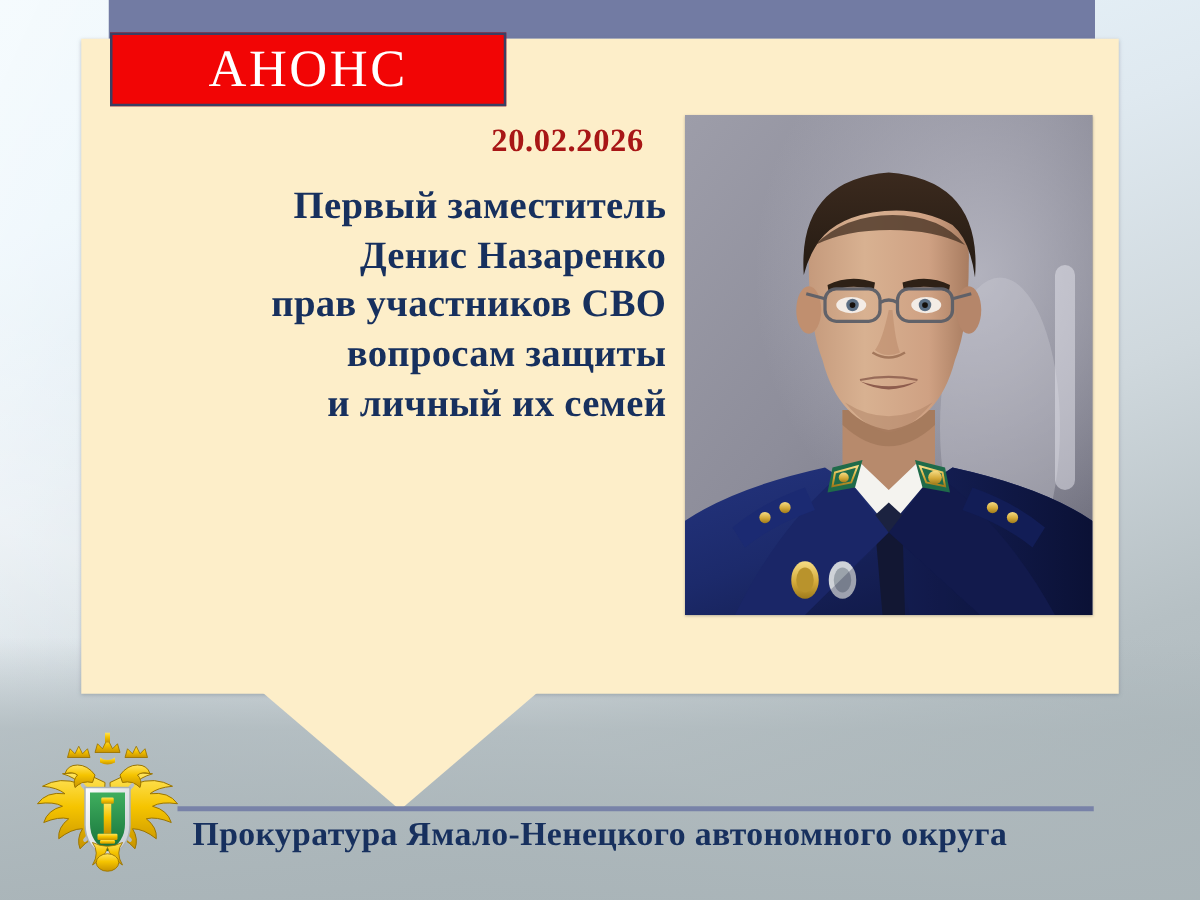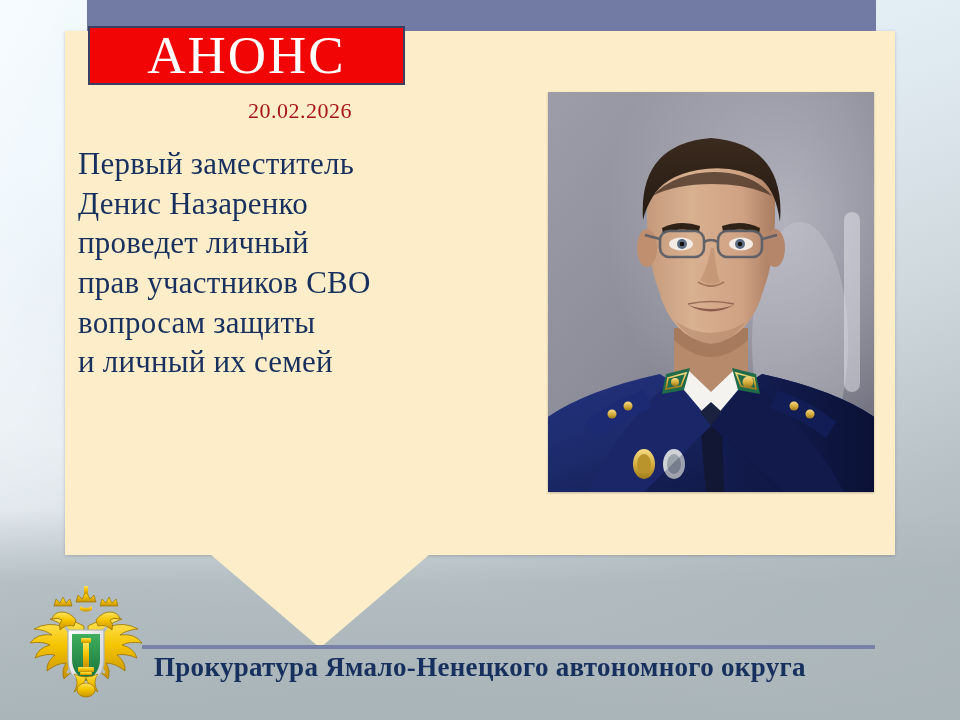--- a/index.html
+++ b/index.html
@@ -78,50 +78,50 @@
     height: 59px;
     background: #f20505;
     border: 2px solid #3b3f63;
     box-sizing: border-box;
     display: flex;
     align-items: center;
     justify-content: center;
   }
   .anons-text {
     color: #ffffff;
-    font-size: 53px;
+    font-size: 42px;
     line-height: 1;
     letter-spacing: 2px;
     font-family: "Liberation Serif", "DejaVu Serif", serif;
     font-weight: 400;
   }
 
   
   .date-line {
     position: absolute;
     left: 85px;
     top: 98px;
     width: 430px;
-    text-align: center;
+    text-align: right;
     color: #a81616;
-    font-size: 22px;
-    font-weight: normal;
+    font-size: 26px;
+    font-weight: bold;
     letter-spacing: 0.5px;
   }
 
   
   .body-text {
     position: absolute;
     left: 78px;
     top: 144px;
     width: 455px;
-    text-align: left;
+    text-align: right;
     color: #17305e;
     font-size: 31px;
-    font-weight: normal;
+    font-weight: bold;
     line-height: 1.28;
     letter-spacing: 0.2px;
   }
   .body-text .ln { display: block; white-space: nowrap; }
 
   
   .photo {
     position: absolute;
     left: 548px;
     top: 92px;
@@ -176,21 +176,20 @@
 
   <div class="anons-banner">
     <span class="anons-text">АНОНС</span>
   </div>
 
   <div class="date-line">20.02.2026</div>
 
   <div class="body-text">
     <span class="ln">Первый заместитель</span>
     <span class="ln">Денис Назаренко</span>
-    <span class="ln">проведет личный</span>
     <span class="ln">прав участников СВО</span>
     <span class="ln">вопросам защиты</span>
     <span class="ln">и личный их семей</span>
   </div>
 
   <div class="photo">
     <svg width="326" height="400" viewBox="0 0 326 400" xmlns="http://www.w3.org/2000/svg">
       <defs>
         <linearGradient id="studioBg" x1="0" y1="0" x2="1" y2="1">
           <stop offset="0%" stop-color="#9d9da9"></stop>

